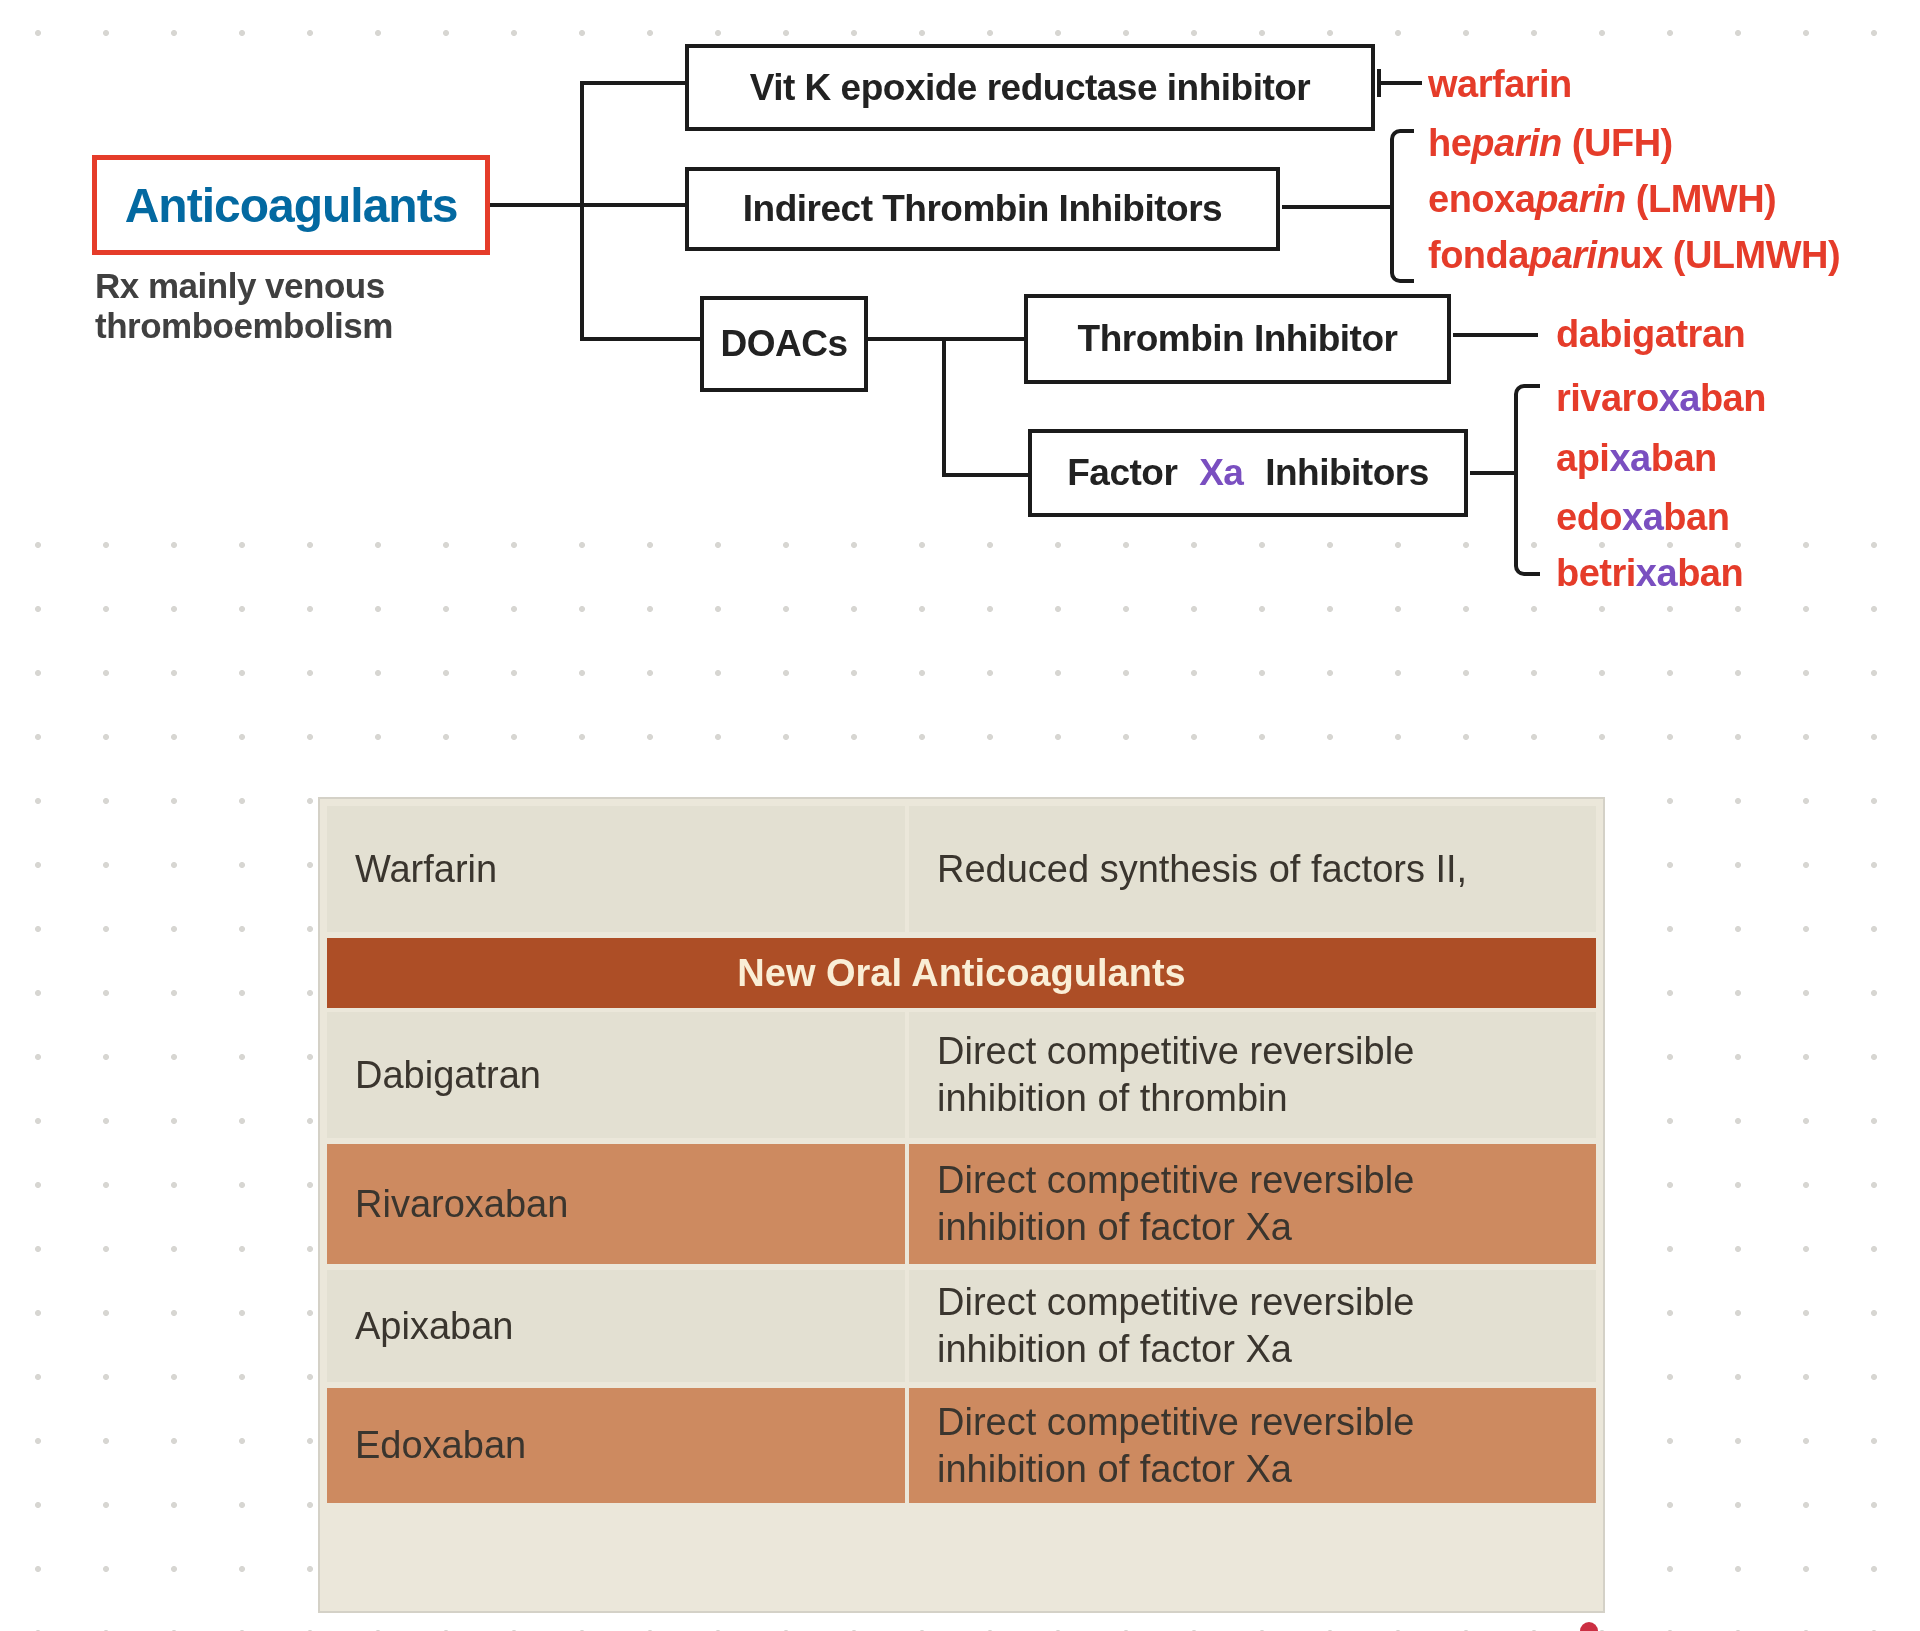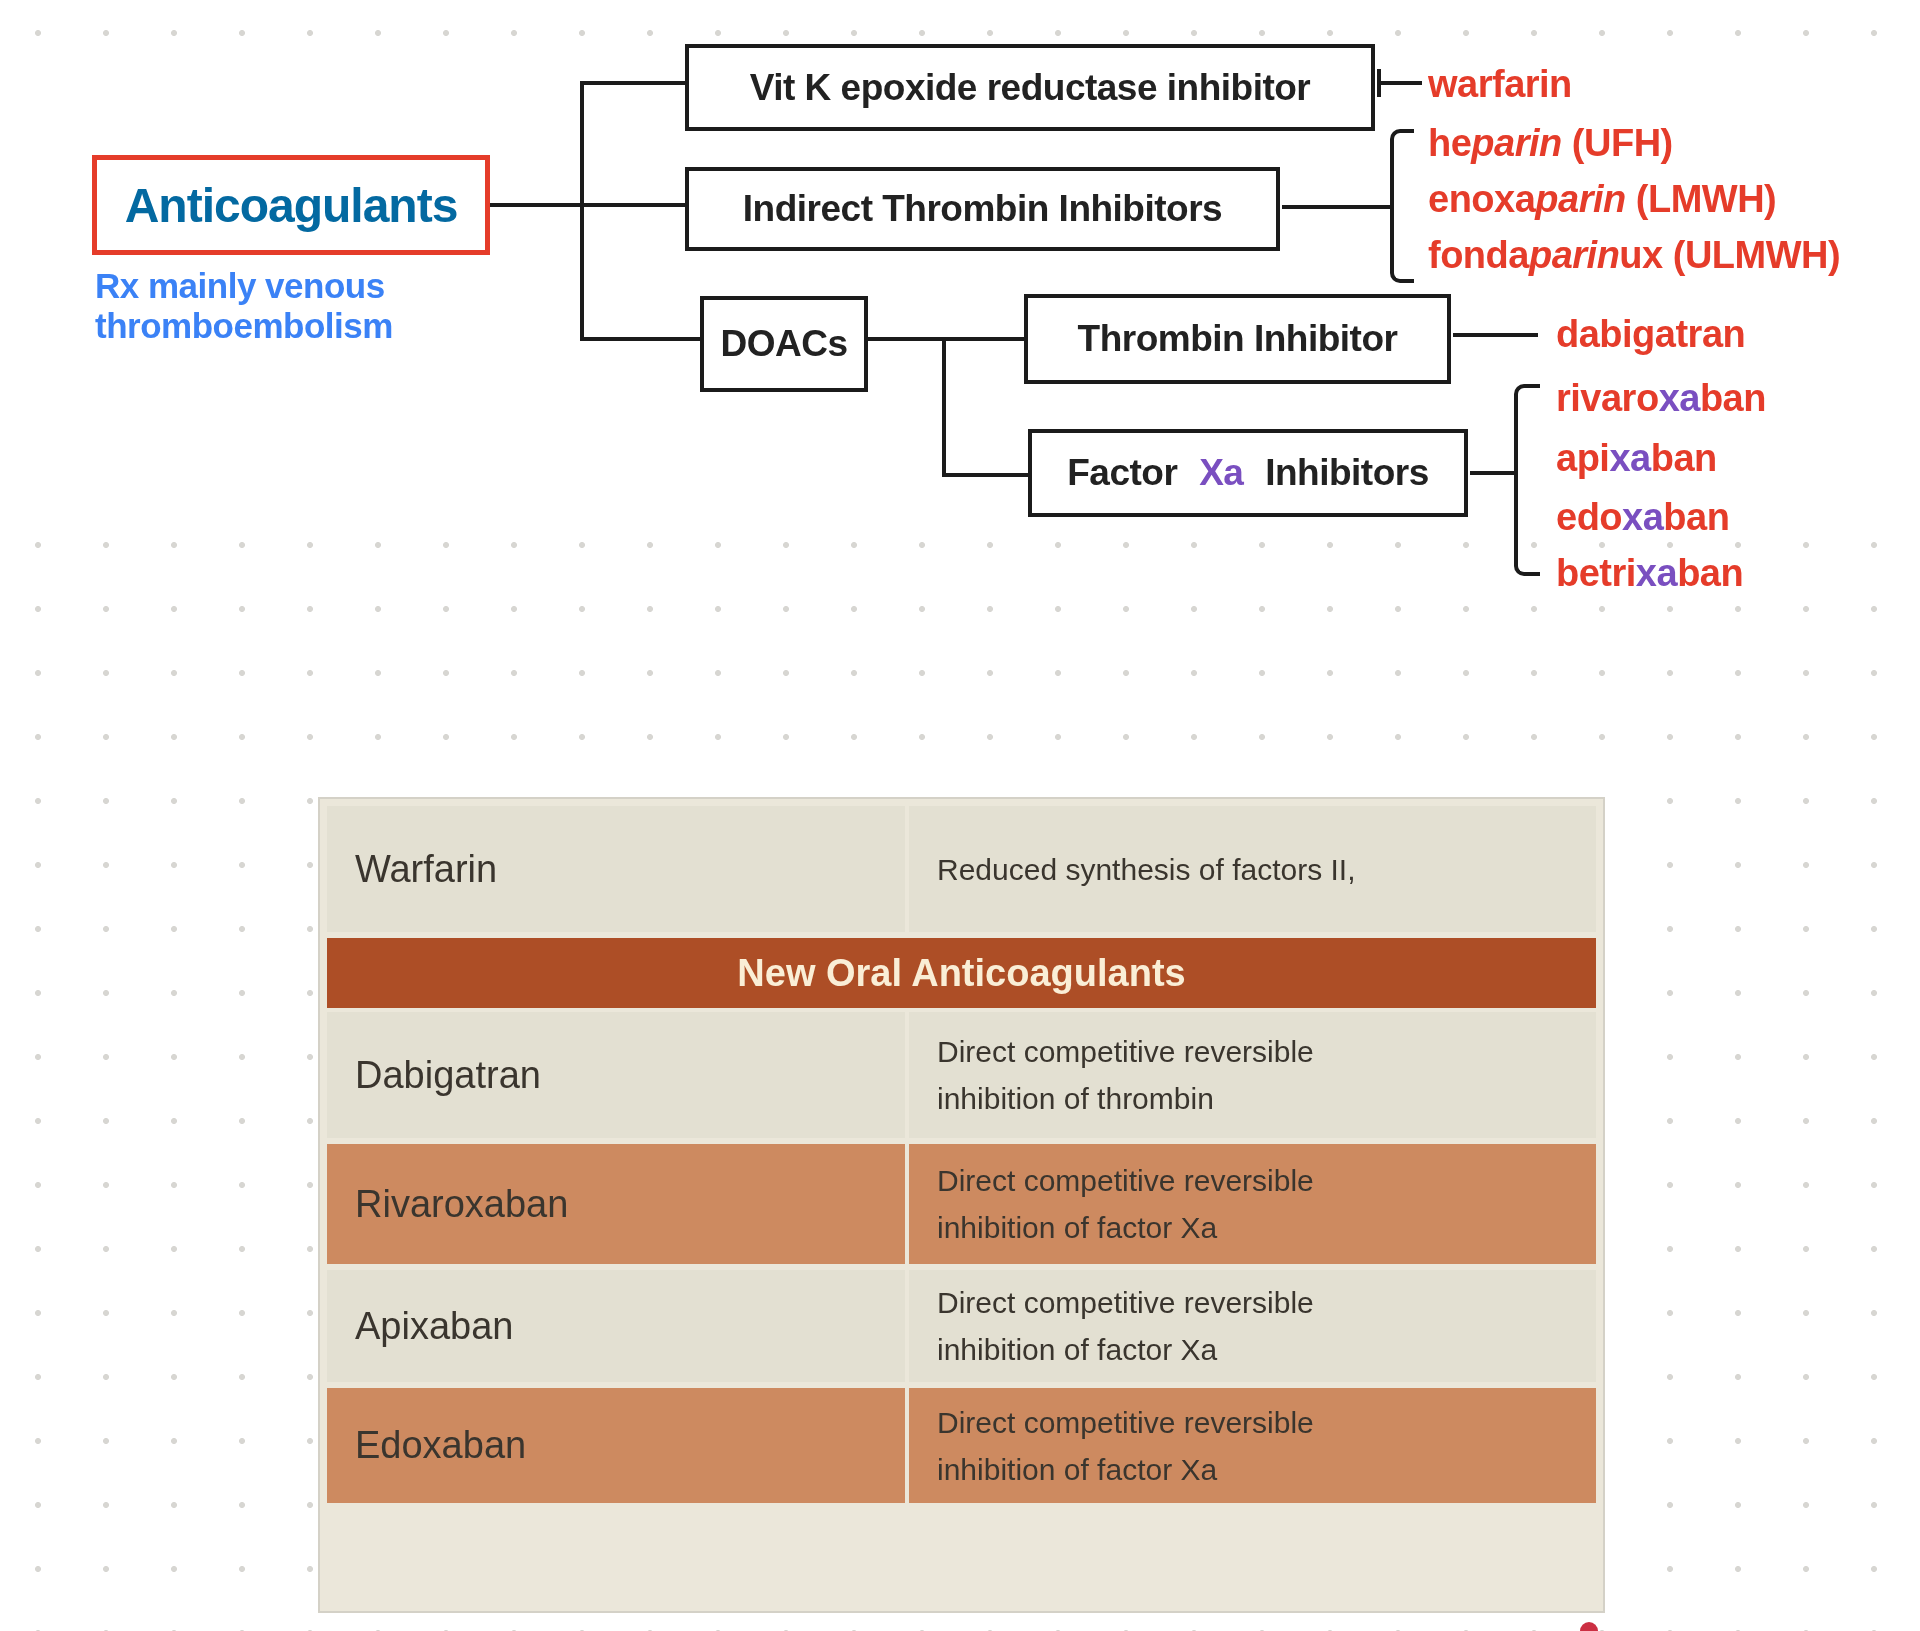--- a/index.html
+++ b/index.html
@@ -26,21 +26,21 @@
     box-sizing:border-box;white-space:nowrap;
   }
   .root-box{
     position:absolute;left:92px;top:155px;width:398px;height:100px;
     border:5px solid #e53c2a;background:#fff;box-sizing:border-box;
     display:flex;align-items:center;justify-content:center;
     font-weight:700;font-size:48px;letter-spacing:-1px;color:#0369a1;
   }
   .root-note{
     position:absolute;left:95px;top:266px;
-    font-weight:700;font-size:35px;line-height:40px;color:#3b82f6;letter-spacing:-0.5px;
+    font-weight:700;font-size:35px;line-height:40px;color:#404040;letter-spacing:-0.5px;
   }
   .red-drug{
     position:absolute;font-weight:700;font-size:38px;line-height:44px;
     color:#e53c2a;letter-spacing:-0.5px;white-space:nowrap;
   }
   .purple{color:#7a4fc0;}
   .em-seg{font-style:italic;}
   .bracket{
     position:absolute;border:4px solid #1b1b1b;border-right:none;
     border-radius:10px 0 0 10px;box-sizing:border-box;background:transparent;
@@ -56,21 +56,21 @@
   .t-cell-left{width:578px;margin-right:4px;display:flex;align-items:center;
     padding-left:28px;box-sizing:border-box;}
   .t-cell-right{flex:1;display:flex;flex-direction:column;justify-content:center;
     padding-left:28px;box-sizing:border-box;}
   .t-header .t-cell-left,.t-header .t-cell-right{
     background:#b23025;color:#f7f0e3;font-weight:700;font-size:40px;}
   .t-header{height:98px;}
   .t-row.light .t-cell-left,.t-row.light .t-cell-right{background:#e3e0d2;}
   .t-row.tan .t-cell-left,.t-row.tan .t-cell-right{background:#cd8a60;}
   .drug-name{font-size:38px;color:#3a352e;}
-  .mech{font-size:30px;line-height:47px;color:#3a352e;}
+  .mech{font-size:38px;line-height:47px;color:#3a352e;}
   .band-row{
     height:70px;background:#ad4e26;display:flex;align-items:center;justify-content:center;
     color:#faeed6;font-weight:700;font-size:38px;margin-bottom:4px;
   }
   .bottom-dot{
     position:absolute;left:1580px;top:1622px;width:18px;height:18px;border-radius:50%;
     background:#cc2f43;
   }
 </style>
 </head>

